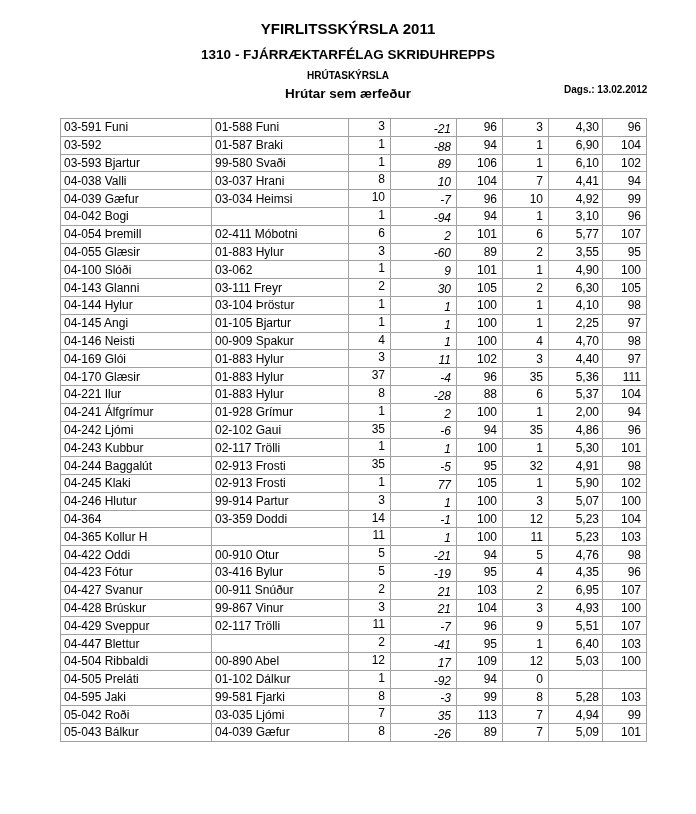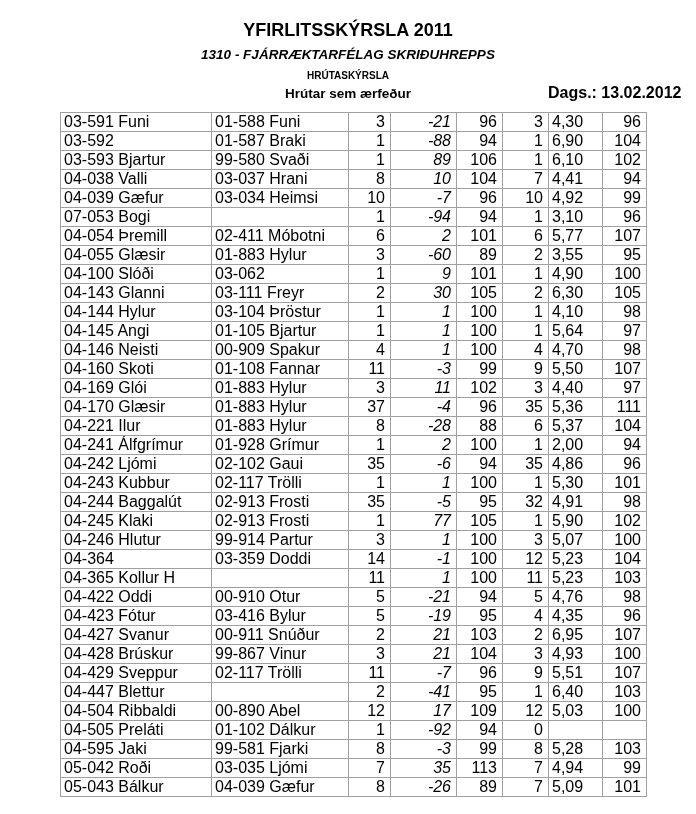--- a/index.html
+++ b/index.html
@@ -1,35 +1,35 @@
 <!DOCTYPE html>
 <html><head>
 <meta charset="utf-8">
 <style>
   html, body { margin: 0; padding: 0; background: #ffffff; }
   body { width: 696px; height: 814px; position: relative; overflow: hidden;
          font-family: "Liberation Sans", sans-serif; color: #000; }
   .title { position: absolute; left: 0; width: 696px; text-align: center; font-weight: bold; }
-  #t1 { top: 20px; font-size: 18px; }
-  #t2 { top: 47px; font-size: 13.5px; font-style: italic; }
+  #t1 { top: 20px; font-size: 15px; }
+  #t2 { top: 47px; font-size: 13.5px; }
   #t3 { top: 70px; font-size: 10px; }
   #t4 { top: 86px; font-size: 13.5px; }
-  #date { position: absolute; left: 548px; top: 84px; font-size: 16px; font-weight: bold; }
-  table { position: absolute; left: 60px; top: 112px; border-collapse: collapse;
-          font-size: 16px; table-layout: fixed; }
+  #date { position: absolute; left: 564px; top: 84px; font-size: 10px; font-weight: bold; }
+  table { position: absolute; left: 60px; top: 118px; border-collapse: collapse;
+          font-size: 12px; table-layout: fixed; }
   td { border: 1px solid #a0a0a0; height: 16.8px; padding: 0 3px; white-space: nowrap; overflow: hidden; }
   td.l { text-align: left; }
   td.r { text-align: right; padding-right: 5px; }
   td.c1 { width: 144px; }
   td.c2 { width: 130px; }
   td.c3 { width: 33px; vertical-align: top; }
   td.c4 { width: 57px; vertical-align: bottom; font-style: italic; }
   td.c5 { width: 37px; }
   td.c6 { width: 37px; }
-  td.c7 { width: 47px; text-align: left; margin-top: 46px; }
+  td.c7 { width: 47px; text-align: right; margin-top: 46px; }
   td.c8 { width: 35px; }
 </style>
 </head>
 <body>
 
 <div class="title" id="t1">YFIRLITSSKÝRSLA 2011</div>
 <div class="title" id="t2">1310 - FJÁRRÆKTARFÉLAG SKRIÐUHREPPS</div>
 <div class="title" id="t3">HRÚTASKÝRSLA</div>
 <div class="title" id="t4">Hrútar sem ærfeður</div>
 <div id="date">Dags.: 13.02.2012</div>
@@ -80,21 +80,21 @@
         <td class="c1 l">04-039 Gæfur</td>
         <td class="c2 l">03-034 Heimsi</td>
         <td class="c3 r">10</td>
         <td class="c4 r">-7</td>
         <td class="c5 r">96</td>
         <td class="c6 r">10</td>
         <td class="c7">4,92</td>
         <td class="c8 r">99</td>
       </tr>
       <tr>
-        <td class="c1 l">07-053 Bogi</td>
+        <td class="c1 l">04-042 Bogi</td>
         <td class="c2 l"></td>
         <td class="c3 r">1</td>
         <td class="c4 r">-94</td>
         <td class="c5 r">94</td>
         <td class="c6 r">1</td>
         <td class="c7">3,10</td>
         <td class="c8 r">96</td>
       </tr>
       <tr>
         <td class="c1 l">04-054 Þremill</td>
@@ -146,42 +146,32 @@
         <td class="c7">4,10</td>
         <td class="c8 r">98</td>
       </tr>
       <tr>
         <td class="c1 l">04-145 Angi</td>
         <td class="c2 l">01-105 Bjartur</td>
         <td class="c3 r">1</td>
         <td class="c4 r">1</td>
         <td class="c5 r">100</td>
         <td class="c6 r">1</td>
-        <td class="c7">5,64</td>
+        <td class="c7">2,25</td>
         <td class="c8 r">97</td>
       </tr>
       <tr>
         <td class="c1 l">04-146 Neisti</td>
         <td class="c2 l">00-909 Spakur</td>
         <td class="c3 r">4</td>
         <td class="c4 r">1</td>
         <td class="c5 r">100</td>
         <td class="c6 r">4</td>
         <td class="c7">4,70</td>
         <td class="c8 r">98</td>
-      </tr>
-      <tr>
-        <td class="c1 l">04-160 Skoti</td>
-        <td class="c2 l">01-108 Fannar</td>
-        <td class="c3 r">11</td>
-        <td class="c4 r">-3</td>
-        <td class="c5 r">99</td>
-        <td class="c6 r">9</td>
-        <td class="c7">5,50</td>
-        <td class="c8 r">107</td>
       </tr>
       <tr>
         <td class="c1 l">04-169 Glói</td>
         <td class="c2 l">01-883 Hylur</td>
         <td class="c3 r">3</td>
         <td class="c4 r">11</td>
         <td class="c5 r">102</td>
         <td class="c6 r">3</td>
         <td class="c7">4,40</td>
         <td class="c8 r">97</td>

